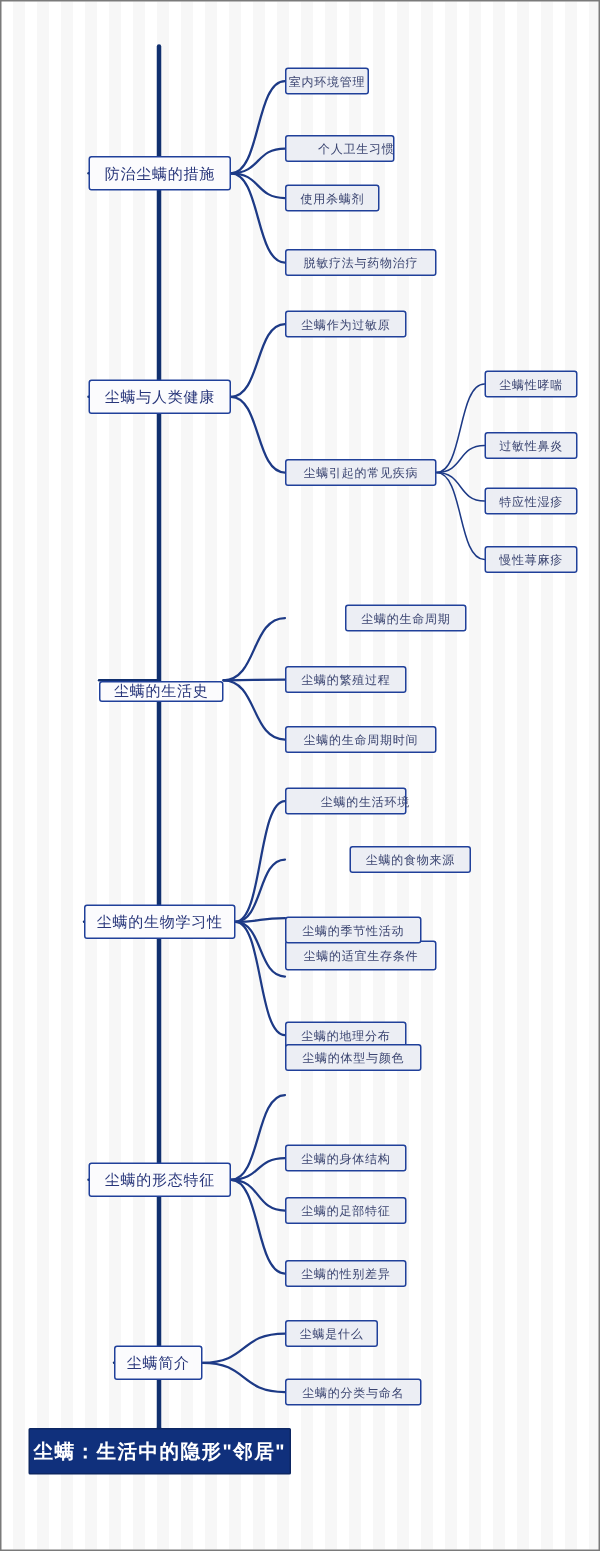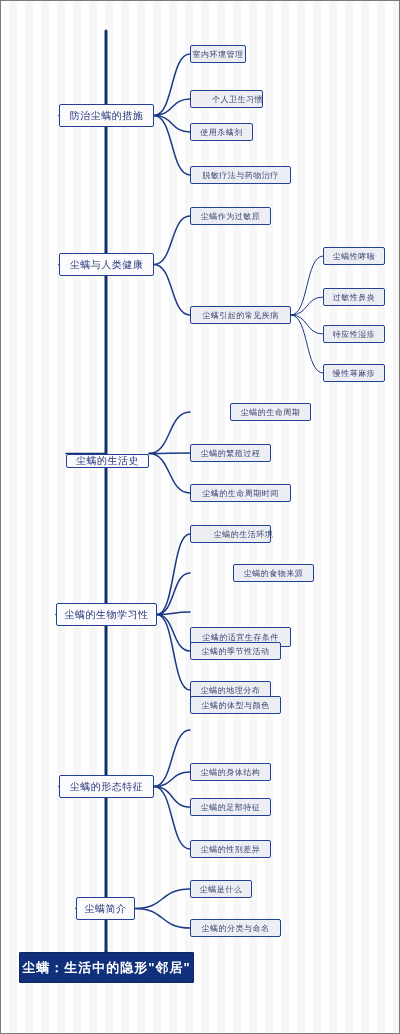--- a/index.html
+++ b/index.html
@@ -128,21 +128,21 @@
       <div class="node node-sub" style="left: 322px; top: 324px; width: 62px; height: 18px;">特应性湿疹</div>
       <div class="node node-sub" style="left: 322px; top: 363px; width: 62px; height: 18px;">慢性荨麻疹</div>
       <div class="node node-branch" style="left: 65px; top: 453px; width: 83px; height: 14px;">尘螨的生活史</div>
       <div class="node node-leaf" style="left: 189px; top: 402px; width: 81px; height: 18px; margin-left: 40px;">尘螨的生命周期</div>
       <div class="node node-leaf" style="left: 189px; top: 443px; width: 81px; height: 18px;">尘螨的繁殖过程</div>
       <div class="node node-leaf" style="left: 189px; top: 483px; width: 101px; height: 18px;">尘螨的生命周期时间</div>
       <div class="node node-branch" style="left: 55px; top: 602px; width: 101px; height: 23px;">尘螨的生物学习性</div>
       <div class="node node-leaf" style="left: 189px; top: 524px; width: 81px; height: 18px; padding-left: 26px;">尘螨的生活环境</div>
       <div class="node node-leaf" style="left: 189px; top: 563px; width: 81px; height: 18px; margin-left: 43px;">尘螨的食物来源</div>
       <div class="node node-leaf" style="left: 189px; top: 602px; width: 101px; height: 20px; margin-top: 24px;">尘螨的适宜生存条件</div>
-      <div class="node node-leaf" style="left: 189px; top: 641px; width: 91px; height: 18px;">尘螨的季节性活动</div>
+      <div class="node node-leaf" style="left: 189px; top: 610px; width: 91px; height: 18px;">尘螨的季节性活动</div>
       <div class="node node-leaf" style="left: 189px; top: 680px; width: 81px; height: 18px;">尘螨的地理分布</div>
       <div class="node node-branch" style="left: 58px; top: 774px; width: 95px; height: 23px;">尘螨的形态特征</div>
       <div class="node node-leaf" style="left: 189px; top: 695px; width: 91px; height: 18px;">尘螨的体型与颜色</div>
       <div class="node node-leaf" style="left: 189px; top: 762px; width: 81px; height: 18px;">尘螨的身体结构</div>
       <div class="node node-leaf" style="left: 189px; top: 797px; width: 81px; height: 18px;">尘螨的足部特征</div>
       <div class="node node-leaf" style="left: 189px; top: 839px; width: 81px; height: 18px;">尘螨的性别差异</div>
       <div class="node node-branch" style="left: 75px; top: 896px; width: 59px; height: 23px;">尘螨简介</div>
       <div class="node node-leaf" style="left: 189px; top: 879px; width: 62px; height: 18px;">尘螨是什么</div>
       <div class="node node-leaf" style="left: 189px; top: 918px; width: 91px; height: 18px;">尘螨的分类与命名</div>
       <div class="node node-root" style="left: 18px; top: 951px; width: 175px; height: 31px;">尘螨：生活中的隐形"邻居"</div>

